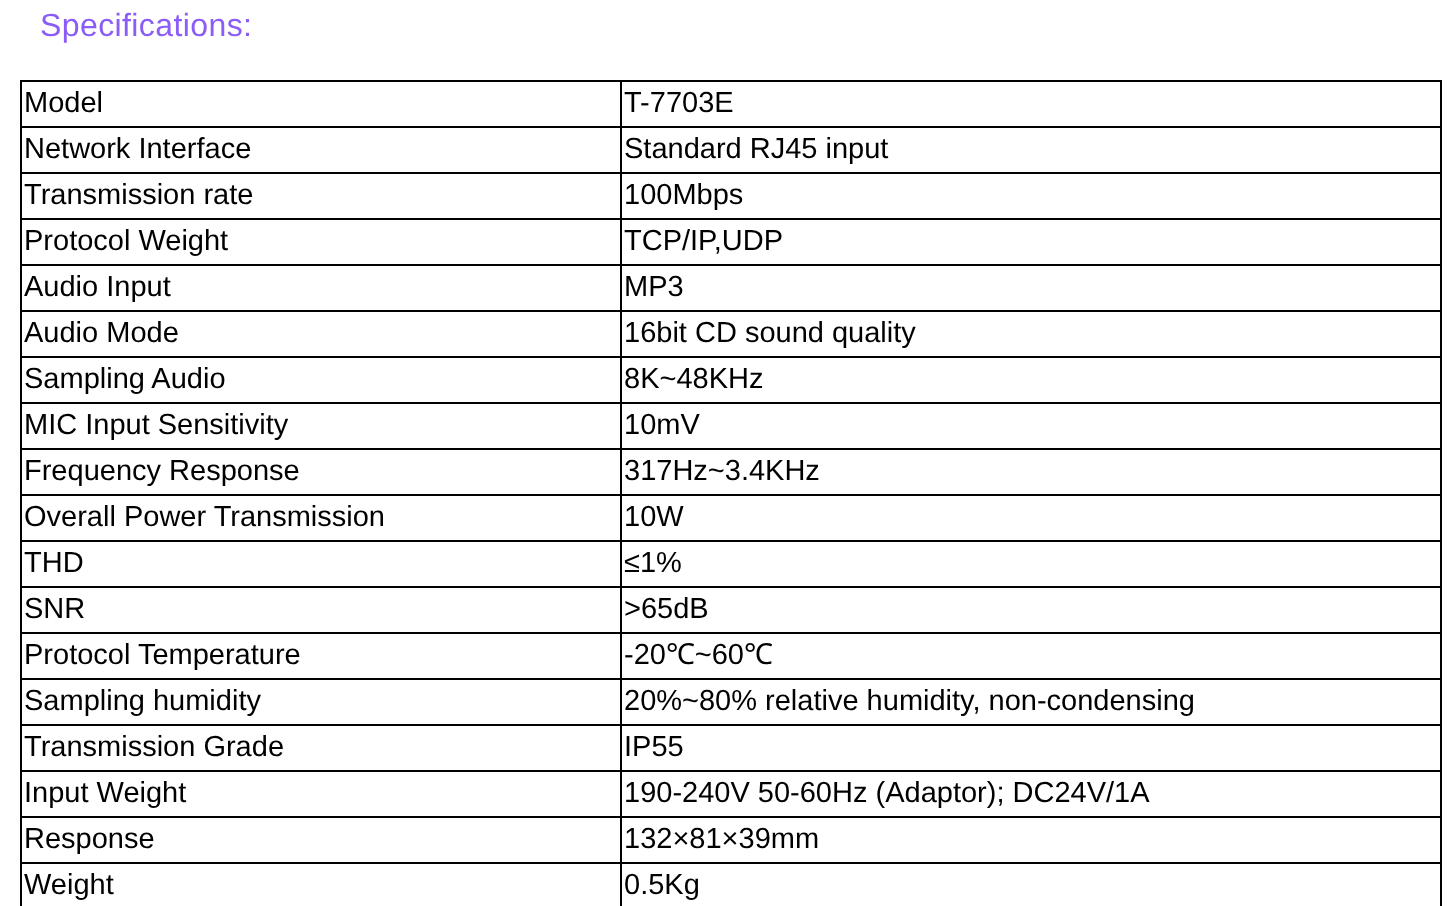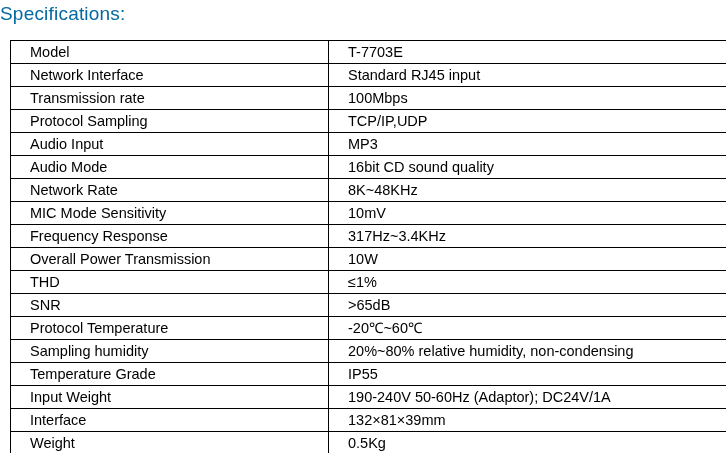--- a/index.html
+++ b/index.html
@@ -15,41 +15,41 @@
     overflow: hidden;
   }
   .page {
     position: relative;
     width: 726px;
     height: 453px;
     box-sizing: border-box;
   }
   .heading {
     position: absolute;
-    left: 0;
+    left: 20px;
     top: 2px;
-    font-size: 19px;
+    font-size: 16px;
     line-height: 24px;
-    color: #0369a1;
+    color: #8b5cf6;
     letter-spacing: 0.2px;
     white-space: nowrap;
   }
   .spec-table {
     position: absolute;
     left: 10px;
     top: 40px;
     width: 706px;
     border-collapse: collapse;
     table-layout: fixed;
   }
   .spec-table td {
     border: 1px solid #000000;
     font-size: 14.5px;
     line-height: 16px;
-    padding: 3px 0 3px 19px;
+    padding: 3px 0 3px 1px;
     height: 16px;
     vertical-align: middle;
     white-space: nowrap;
     overflow: hidden;
   }
   .col-label {
     width: 298px;
   }
   .col-value {
     width: 408px;
@@ -70,37 +70,37 @@
       </tr>
       <tr>
         <td class="col-label">Network Interface</td>
         <td class="col-value">Standard RJ45 input</td>
       </tr>
       <tr>
         <td class="col-label">Transmission rate</td>
         <td class="col-value">100Mbps</td>
       </tr>
       <tr>
-        <td class="col-label">Protocol Sampling</td>
+        <td class="col-label">Protocol Weight</td>
         <td class="col-value">TCP/IP,UDP</td>
       </tr>
       <tr>
         <td class="col-label">Audio Input</td>
         <td class="col-value">MP3</td>
       </tr>
       <tr>
         <td class="col-label">Audio Mode</td>
         <td class="col-value">16bit CD sound quality</td>
       </tr>
       <tr>
-        <td class="col-label">Network Rate</td>
+        <td class="col-label">Sampling Audio</td>
         <td class="col-value">8K~48KHz</td>
       </tr>
       <tr>
-        <td class="col-label">MIC Mode Sensitivity</td>
+        <td class="col-label">MIC Input Sensitivity</td>
         <td class="col-value">10mV</td>
       </tr>
       <tr>
         <td class="col-label">Frequency Response</td>
         <td class="col-value">317Hz~3.4KHz</td>
       </tr>
       <tr>
         <td class="col-label">Overall Power Transmission</td>
         <td class="col-value">10W</td>
       </tr>
@@ -114,29 +114,29 @@
       </tr>
       <tr>
         <td class="col-label">Protocol Temperature</td>
         <td class="col-value">-20℃~60℃</td>
       </tr>
       <tr>
         <td class="col-label">Sampling humidity</td>
         <td class="col-value">20%~80% relative humidity, non-condensing</td>
       </tr>
       <tr>
-        <td class="col-label">Temperature Grade</td>
+        <td class="col-label">Transmission Grade</td>
         <td class="col-value">IP55</td>
       </tr>
       <tr>
         <td class="col-label">Input Weight</td>
         <td class="col-value">190-240V 50-60Hz (Adaptor); DC24V/1A</td>
       </tr>
       <tr>
-        <td class="col-label">Interface</td>
+        <td class="col-label">Response</td>
         <td class="col-value">132×81×39mm</td>
       </tr>
       <tr>
         <td class="col-label">Weight</td>
         <td class="col-value">0.5Kg</td>
       </tr>
     </tbody>
   </table>
 
 </div>

